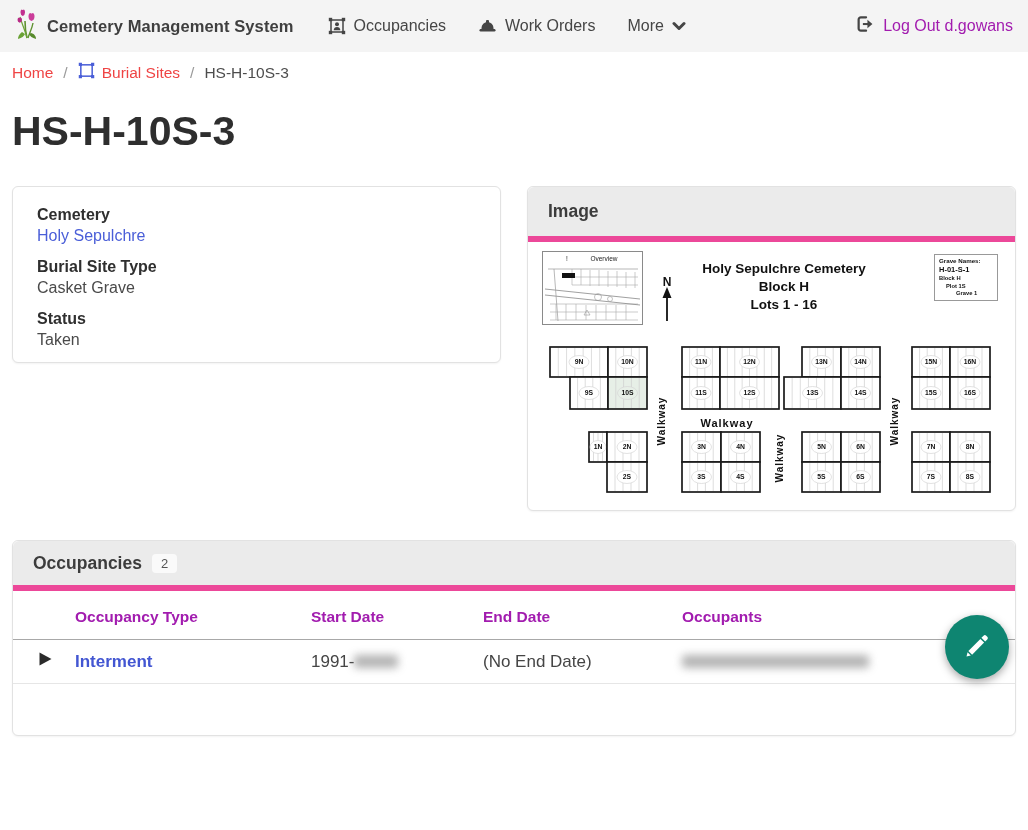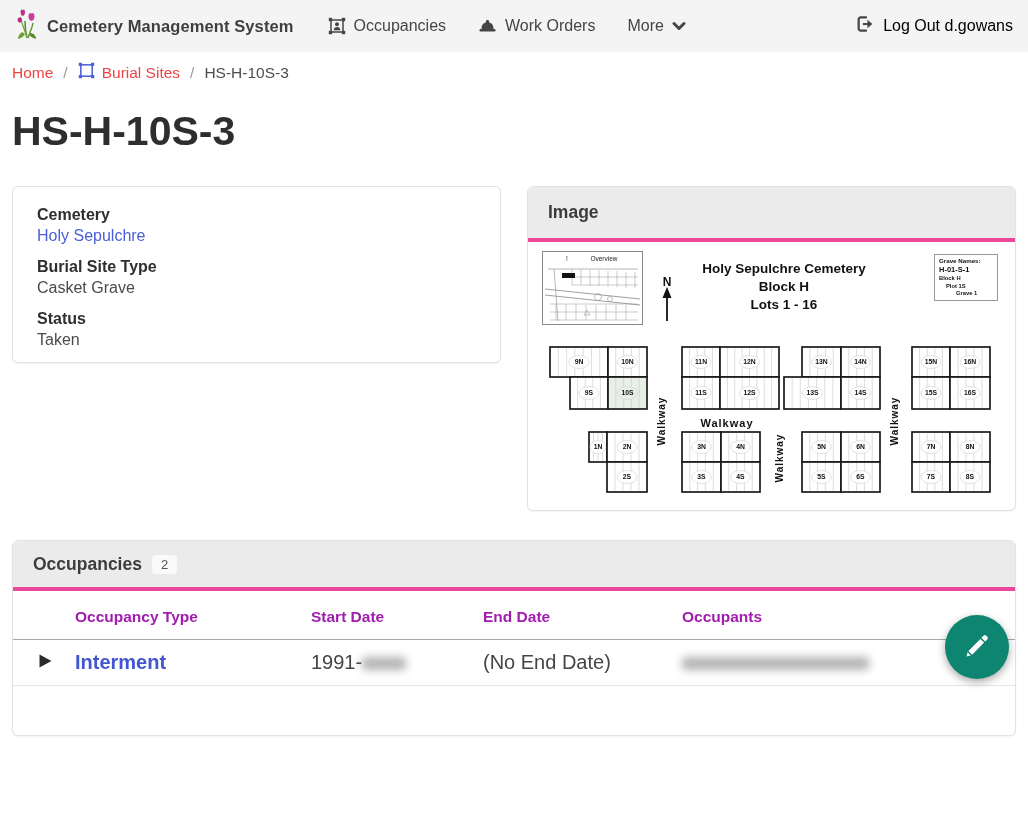--- a/index.html
+++ b/index.html
@@ -9,36 +9,36 @@
 
   
   .navbar { position:absolute; top:0; left:0; width:1028px; height:52px;
             background:#f4f4f4; display:flex; align-items:center; padding:0 15px; }
   .brand { display:flex; align-items:center; gap:8px; margin-right:34px; cursor:pointer; }
   .brand-title { font-size:16.5px; font-weight:bold; color:#3f3f3f; letter-spacing:.1px; }
   .nav-items { display:flex; align-items:center; gap:32px; }
   .nav-item { display:flex; align-items:center; gap:8px; font-size:16px; color:#454545; cursor:pointer; }
   .nav-item svg { display:block; }
   .nav-spacer { flex:1; }
-  .nav-logout { display:flex; align-items:center; gap:9px; font-size:16px; color:#000000; cursor:pointer; }
+  .nav-logout { display:flex; align-items:center; gap:9px; font-size:16px; color:#a21caf; cursor:pointer; }
 
   
   .breadcrumb { position:absolute; top:62px; left:12px; display:flex; align-items:center;
                 gap:10px; font-size:15.5px; }
   .crumb-link { color:#ef4444; text-decoration:none; display:flex; align-items:center; gap:7px; }
   .crumb-sep { color:#9a9a9a; }
   .crumb-current { color:#4d4d4d; }
 
   
   .page-title { position:absolute; top:108px; left:12px; font-size:41px; font-weight:bold; color:#2e2e2e; }
 
   
   .card { position:absolute; background:#fff; border:1px solid #e2e2e2; border-radius:6px;
           box-shadow:0 1px 2px rgba(0,0,0,.05); }
-  .card-header { background:#ebebeb; border-bottom:4px solid #ec4899; border-radius:6px 6px 0 0;
+  .card-header { background:#ebebeb; border-bottom:6px solid #ec4899; border-radius:6px 6px 0 0;
                  display:flex; align-items:center; padding:0 20px; font-size:17.5px; font-weight:bold; color:#3c3c3c; }
 
   .details-card { left:12px; top:186px; width:489px; height:177px; padding:19px 24px; }
   .detail-label { font-size:16px; font-weight:bold; color:#2f2f2f; margin-bottom:3px; }
   .detail-value { font-size:16px; color:#4a4a4a; margin-bottom:13px; }
   .detail-value a { color:#4a5ed8; text-decoration:none; }
 
   .image-card { left:527px; top:186px; width:489px; height:325px; }
   .image-card .card-header { height:55px; }
   .image-card-body { padding:7px 14px; }
@@ -47,21 +47,21 @@
   .occ-card { left:12px; top:540px; width:1004px; height:196px; }
   .occ-card .card-header { height:50px; gap:10px; }
   .occ-badge { background:#fafafa; border-radius:4px; font-size:13px; font-weight:normal;
                color:#555; padding:3px 9px; line-height:1; }
   table.occ-table { width:100%; border-collapse:collapse; table-layout:fixed; }
   .occ-table col.c-icon { width:62px; } .occ-table col.c-type { width:236px; }
   .occ-table col.c-start { width:172px; } .occ-table col.c-end { width:199px; }
   .occ-table th { text-align:left; font-size:15.5px; font-weight:bold; color:#a21caf;
                   padding:17px 8px 13px 0; border-bottom:1px solid #a8a8a8; }
   .occ-table th:first-child, .occ-table td:first-child { padding-left:25px; }
-  .occ-table td { font-size:20px; color:#454545; padding:11px 8px 11px 0; border-top:1px solid #e6e6e6; }
+  .occ-table td { font-size:17px; color:#454545; padding:11px 8px 11px 0; border-top:1px solid #e6e6e6; }
   .occ-table tbody tr:first-child td { border-top:none; }
   .occ-table tbody tr:last-child td { border-bottom:1px solid #e6e6e6; }
   .occ-table tbody tr:nth-child(even) { background:#f7f7f7; }
   .occ-type-link { color:#4356d2; font-weight:bold; text-decoration:none; }
   .redacted { display:inline-block; height:13px; background:#767676; border-radius:3px;
               filter:blur(4px); opacity:.55; vertical-align:-1px; }
   .red-medium { width:44px; } .red-long { width:187px; } .red-short { width:91px; }
 
   
   .fab { position:absolute; right:19px; bottom:19px; width:64px; height:64px; border-radius:50%;

